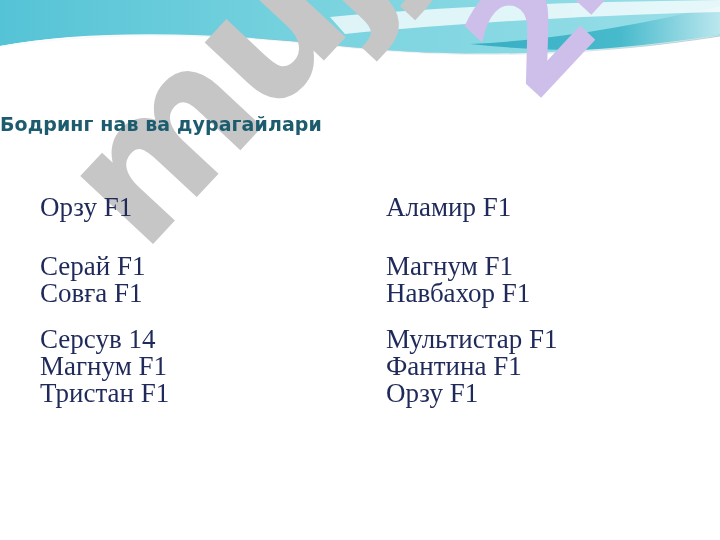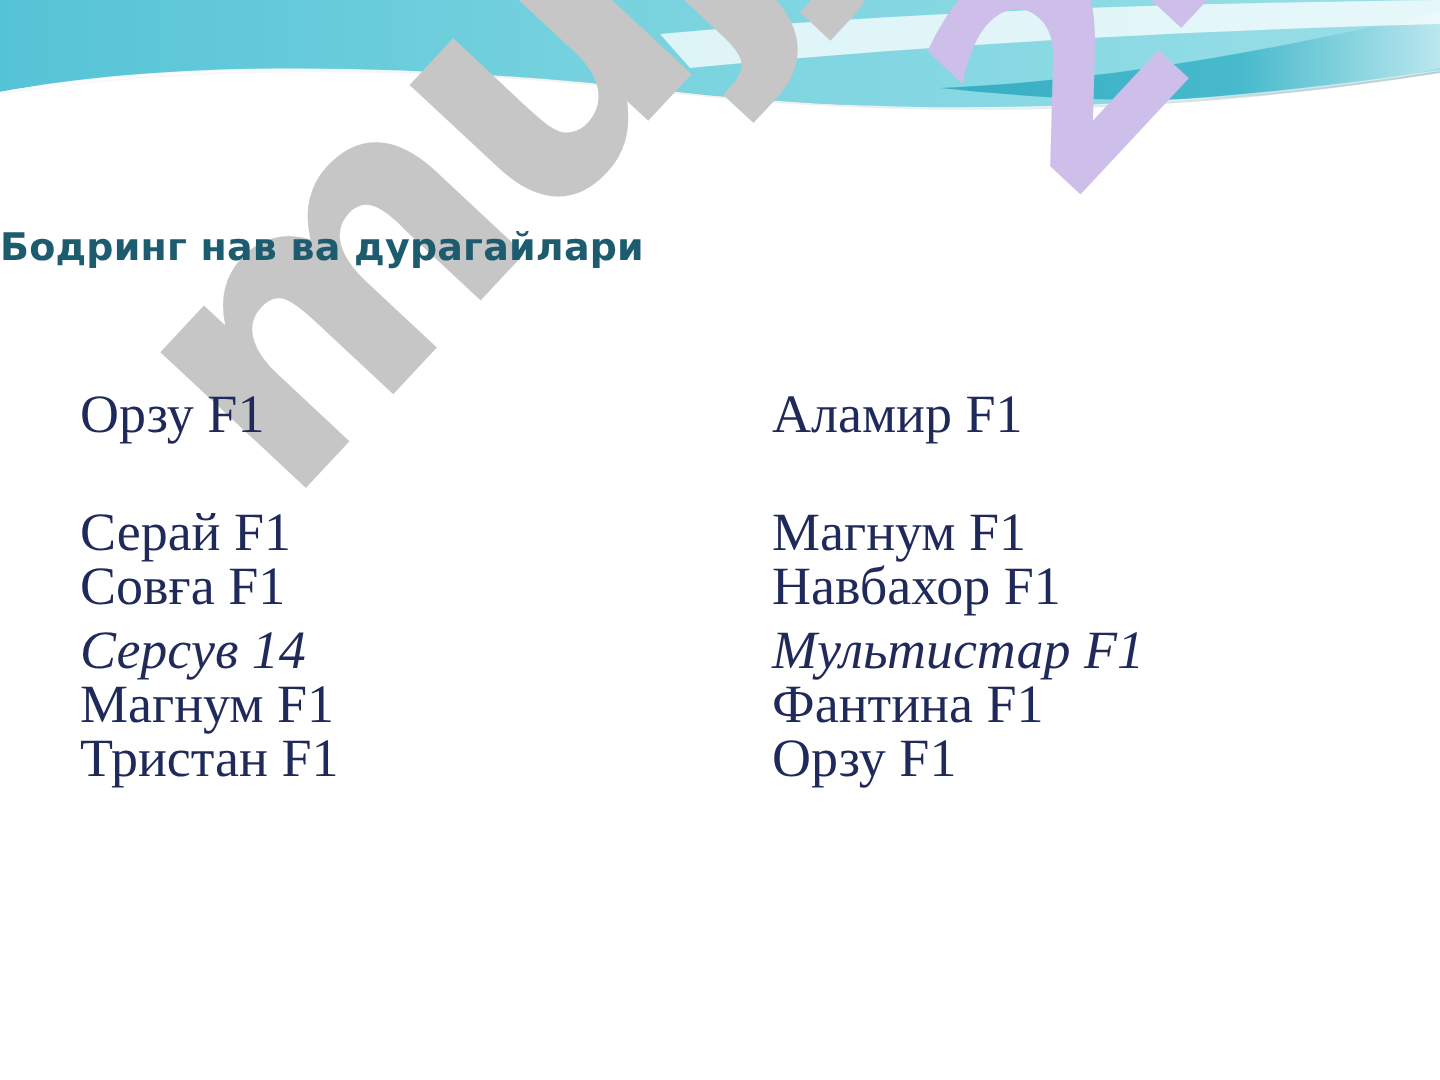--- a/index.html
+++ b/index.html
@@ -101,21 +101,21 @@
     color: #1f2a5a;
     font-family: "Liberation Serif", "DejaVu Serif", serif;
     font-size: 27px;
     line-height: 1;
     white-space: nowrap;
   }
   
   .variety-item.r0 { margin-top: 0px; }
   .variety-item.r1 { margin-top: 32px; }
   .variety-item.r2 { }
-  .variety-item.r3 { margin-top: 5px; font-style: italic; }
+  .variety-item.r3 { margin-top: 19px; }
   .variety-item.r4 { margin-top: 0; }
   .variety-item.r5 { }
 </style>
 </head>
 <body>
 
 <div class="slide">
 
   <div class="header-band">
     <svg width="720" height="80" viewBox="0 0 720 80" xmlns="http://www.w3.org/2000/svg">

